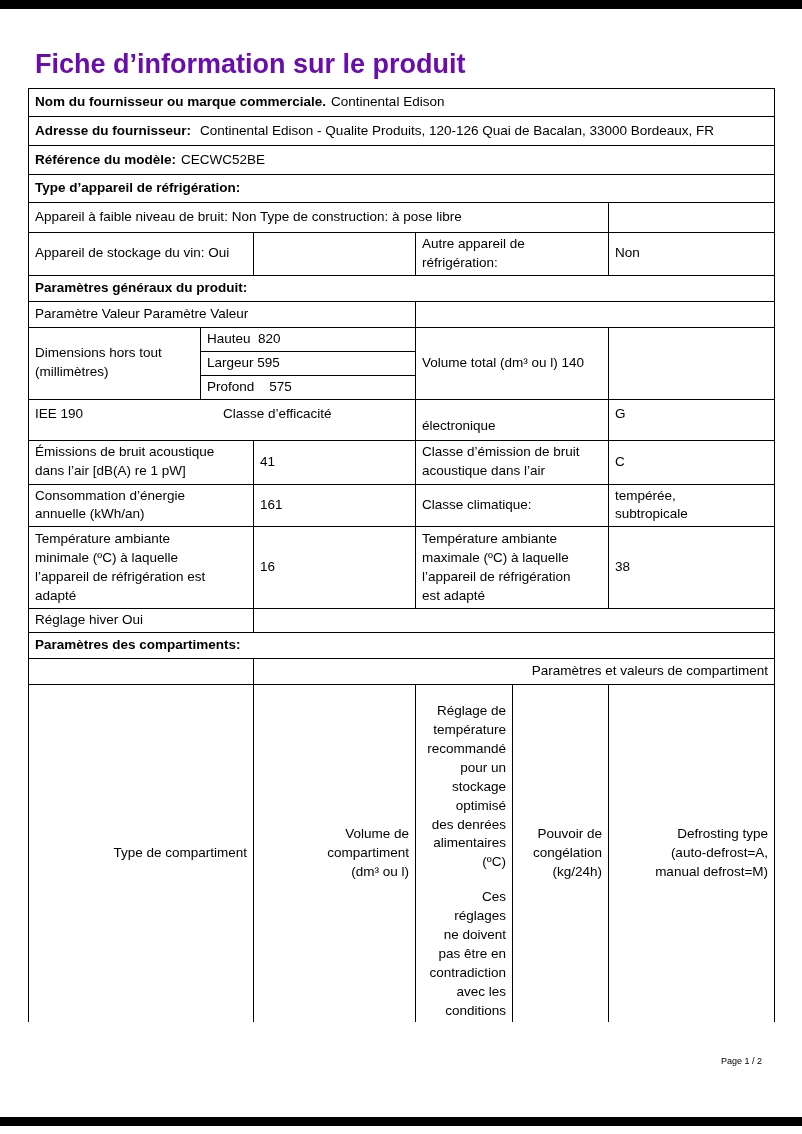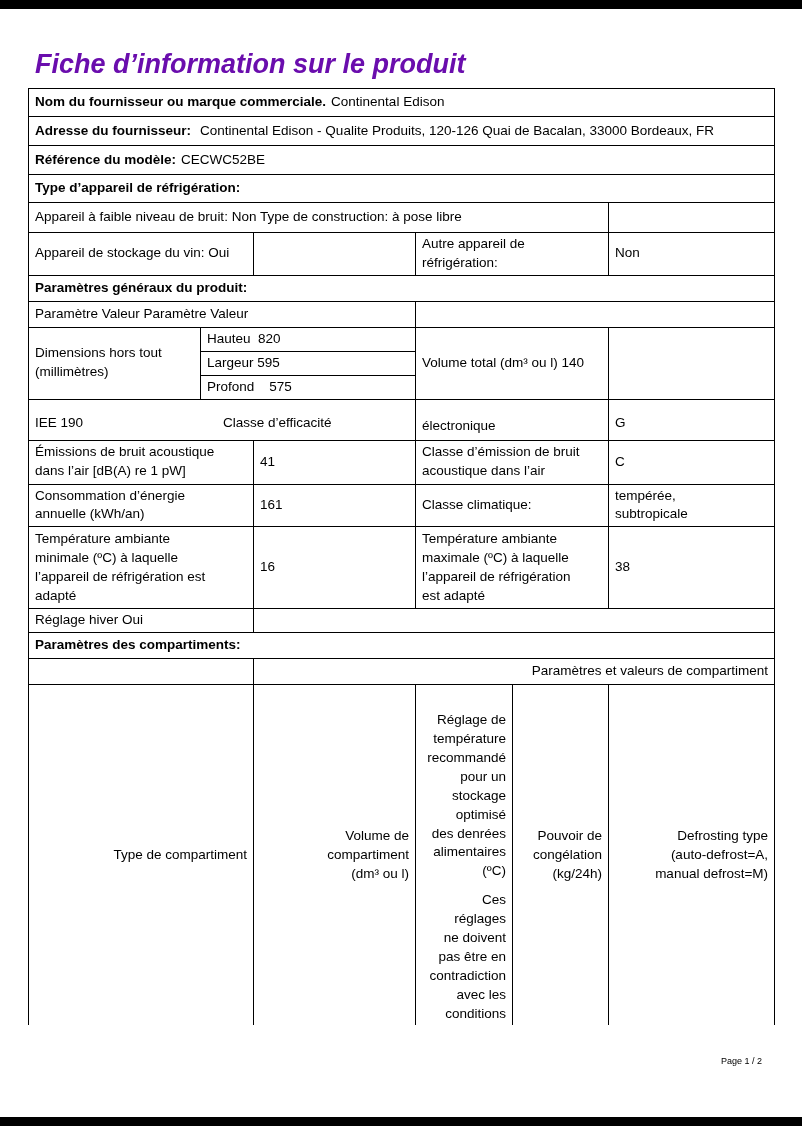--- a/index.html
+++ b/index.html
@@ -8,42 +8,42 @@
     width:802px;height:1134px;position:relative;overflow:hidden;
     background:#fff;color:#000;
     font-family:"Liberation Sans",sans-serif;font-size:14px;
   }
   .bar{position:absolute;left:0;width:100%;background:#000;}
   .bar-top{top:0;height:9px;}
   .bar-bottom{top:1117px;height:9px;}
   .content{position:absolute;top:9px;left:0;width:802px;}
   .doc-title{
     color:#6a0dad;font-size:27px;font-weight:700;
-    margin:40px 28px 8px 35px;line-height:1.15;font-style:italic;
+    margin:40px 28px 8px 35px;line-height:1.15;
   }
   .regulation{margin:0 30px 12px 35px;line-height:1.43;white-space:pre-line;}
   table.main{border-collapse:collapse;table-layout:fixed;width:746px;margin-left:28px;}
   td{
     border:1px solid #000;padding:2px 6px;vertical-align:middle;
     line-height:1.4;font-size:13.5px;overflow:hidden;
   }
   .b{font-weight:700;}
   .v{margin-left:5px;}
   .v-wide{margin-left:9px;}
   .nowrap{white-space:nowrap;}
   .pre{white-space:pre;}
   .preline{white-space:pre-line;margin-top:12px;}
   .center{text-align:right;}
-  .vtop{vertical-align:top;padding-top:14px;}
+  .vtop{vertical-align:top;padding-top:5px;}
   .vbottom{vertical-align:bottom;padding-bottom:4px;}
   .h22{height:22px;}.h26{height:26px;}.h28{height:28px;}.h29{height:29px;}
   .h30{height:30px;}.h41{height:41px;}.h42{height:42px;padding-left:16px;}.h44{height:44px;}.h82{height:82px;}
   .tall-row td{height:316px;border-bottom:none;}
   .iee-label{margin-left:140px;}
-  .para-gap{margin-top:10px;}
+  .para-gap{margin-top:16px;}
   .footer{position:absolute;top:1056px;right:40px;font-size:9px;color:#000;}
 </style>
 </head>
 <body>
 
 <div class="bar bar-top"></div>
 
 <div class="content">
 
   <h1 class="doc-title">Fiche d’information sur le produit</h1>

